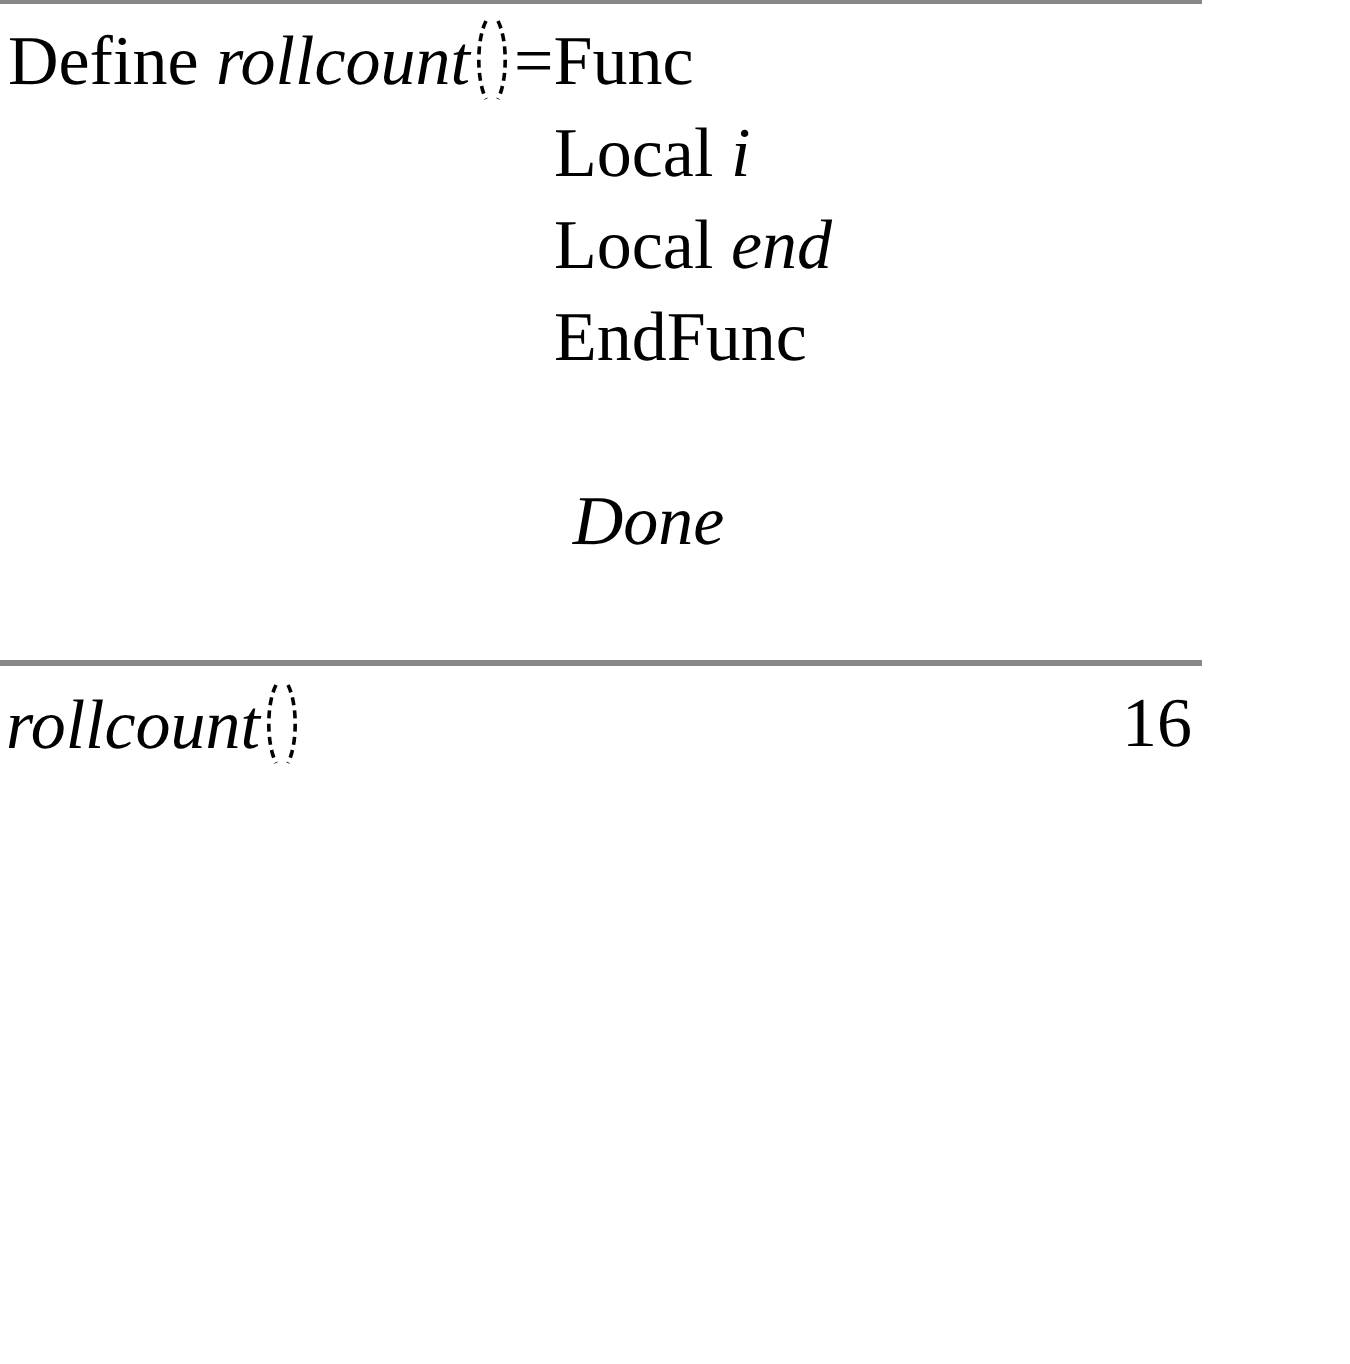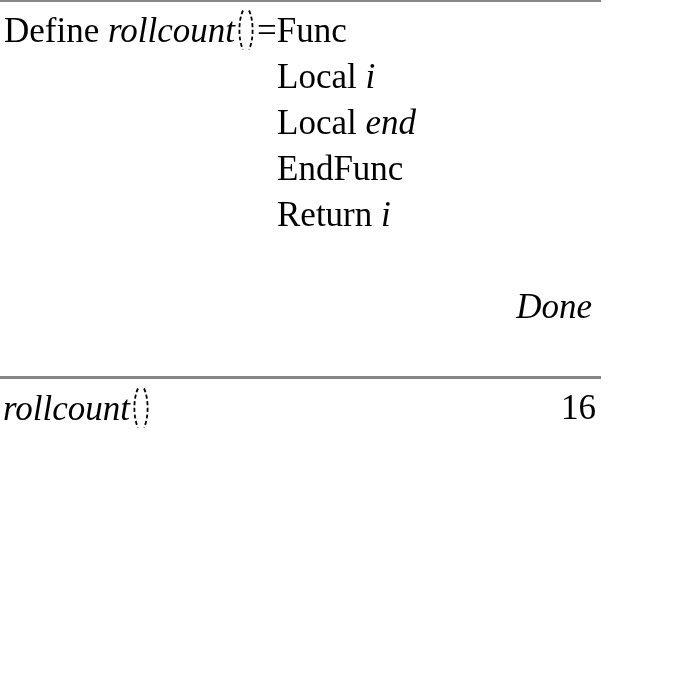--- a/index.html
+++ b/index.html
@@ -15,21 +15,21 @@
     overflow:hidden;
   }
   .program-entry{padding:6px 4px 0 4px;}
   .line{line-height:46px;white-space:pre;}
   .line.indent{margin-left:273px;}
   .roman{font-style:normal;}
   .italic{font-style:italic;}
   .arrow{font-family:"DejaVu Serif","DejaVu Sans",serif;margin:0 6px;}
   .result-line{
     line-height:46px;
-    text-align:right;
+    text-align:center;
     padding-right:5px;
     font-style:italic;
     white-space:pre;
   }
   .separator{height:3px;background:#878787;}
   .entry-row{
     display:flex;
     justify-content:space-between;
     align-items:center;
     padding:0 5px 0 3px;
@@ -52,21 +52,20 @@
   <section class="program-entry">
     <div id="program-lines">
         <div class="line"><span class="roman">Define </span><span class="italic">rollcount</span><svg width="9" height="42" viewBox="0 0 9 42" class="paren">
             <path d="M7,1.5 C2.2,11 2.2,31 7,40.5" fill="none" stroke="#000000" stroke-width="1.8" stroke-dasharray="4 2.6"></path>
           </svg><svg width="9" height="42" viewBox="0 0 9 42" class="paren">
             <path d="M2,1.5 C6.8,11 6.8,31 2,40.5" fill="none" stroke="#000000" stroke-width="1.8" stroke-dasharray="4 2.6"></path>
           </svg><span class="roman">=</span><span class="roman">Func</span></div>
         <div class="line indent"><span class="roman">Local </span><span class="italic">i</span></div>
         <div class="line indent"><span class="roman">Local </span><span class="italic">end</span></div>
         <div class="line indent"><span class="roman">EndFunc</span></div>
-        <div class="line indent"><span class="roman">Return </span><span class="italic">i</span></div>
       </div>
     <div class="result-line">
       <span>Done</span>
     </div>
   </section>
 
   <div class="separator"></div>
 
   <section class="entry-row first">
     <span class="expr"><span class="italic">rollcount</span><svg width="9" height="42" viewBox="0 0 9 42" class="paren">

